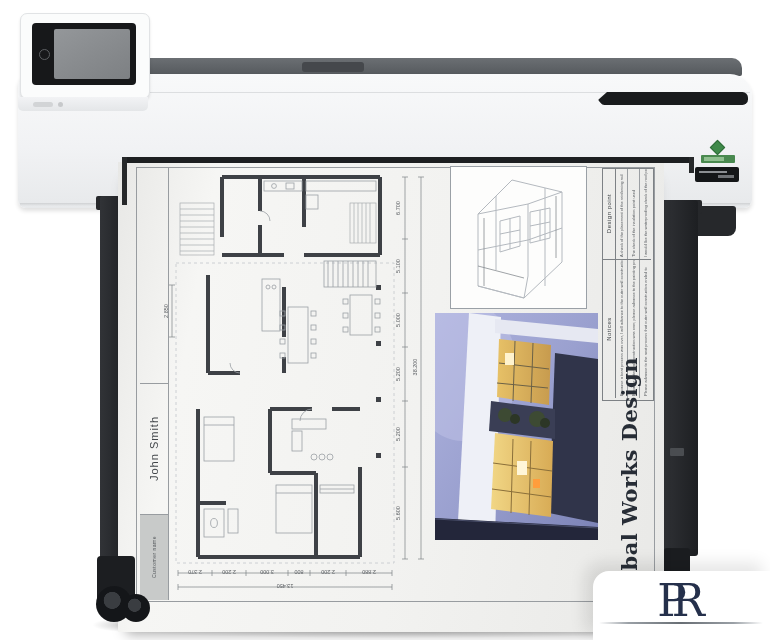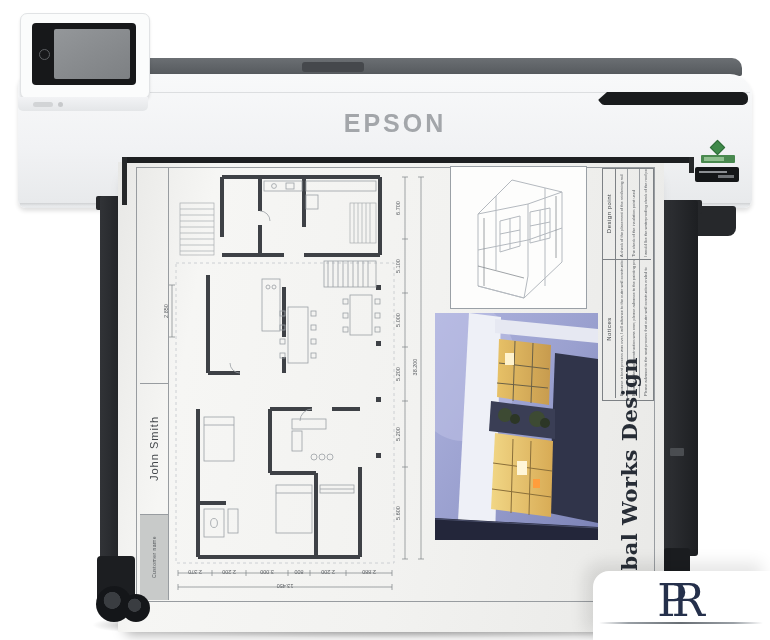--- a/index.html
+++ b/index.html
@@ -100,21 +100,20 @@
 <div id="stage">
 
   <div class="abs top-bar"></div>
   <div class="abs top-bar-handle"></div>
   <div class="abs printer-body"></div>
   <div class="abs body-seam"></div>
   <div class="abs body-bottom-shadow"></div>
   <div class="abs black-swoosh"></div>
   <div class="abs right-base"></div>
 
-  <div class="abs epson-logo">EPSON</div>
 
   <div class="abs panel"></div>
   <div class="abs panel-bezel"></div>
   <div class="abs panel-screen"></div>
   <div class="abs home-btn"></div>
   <div class="abs panel-base"></div>
   <div class="abs panel-pill"></div>
   <div class="abs panel-dot"></div>
 
   <div class="abs eco-diamond"></div>

